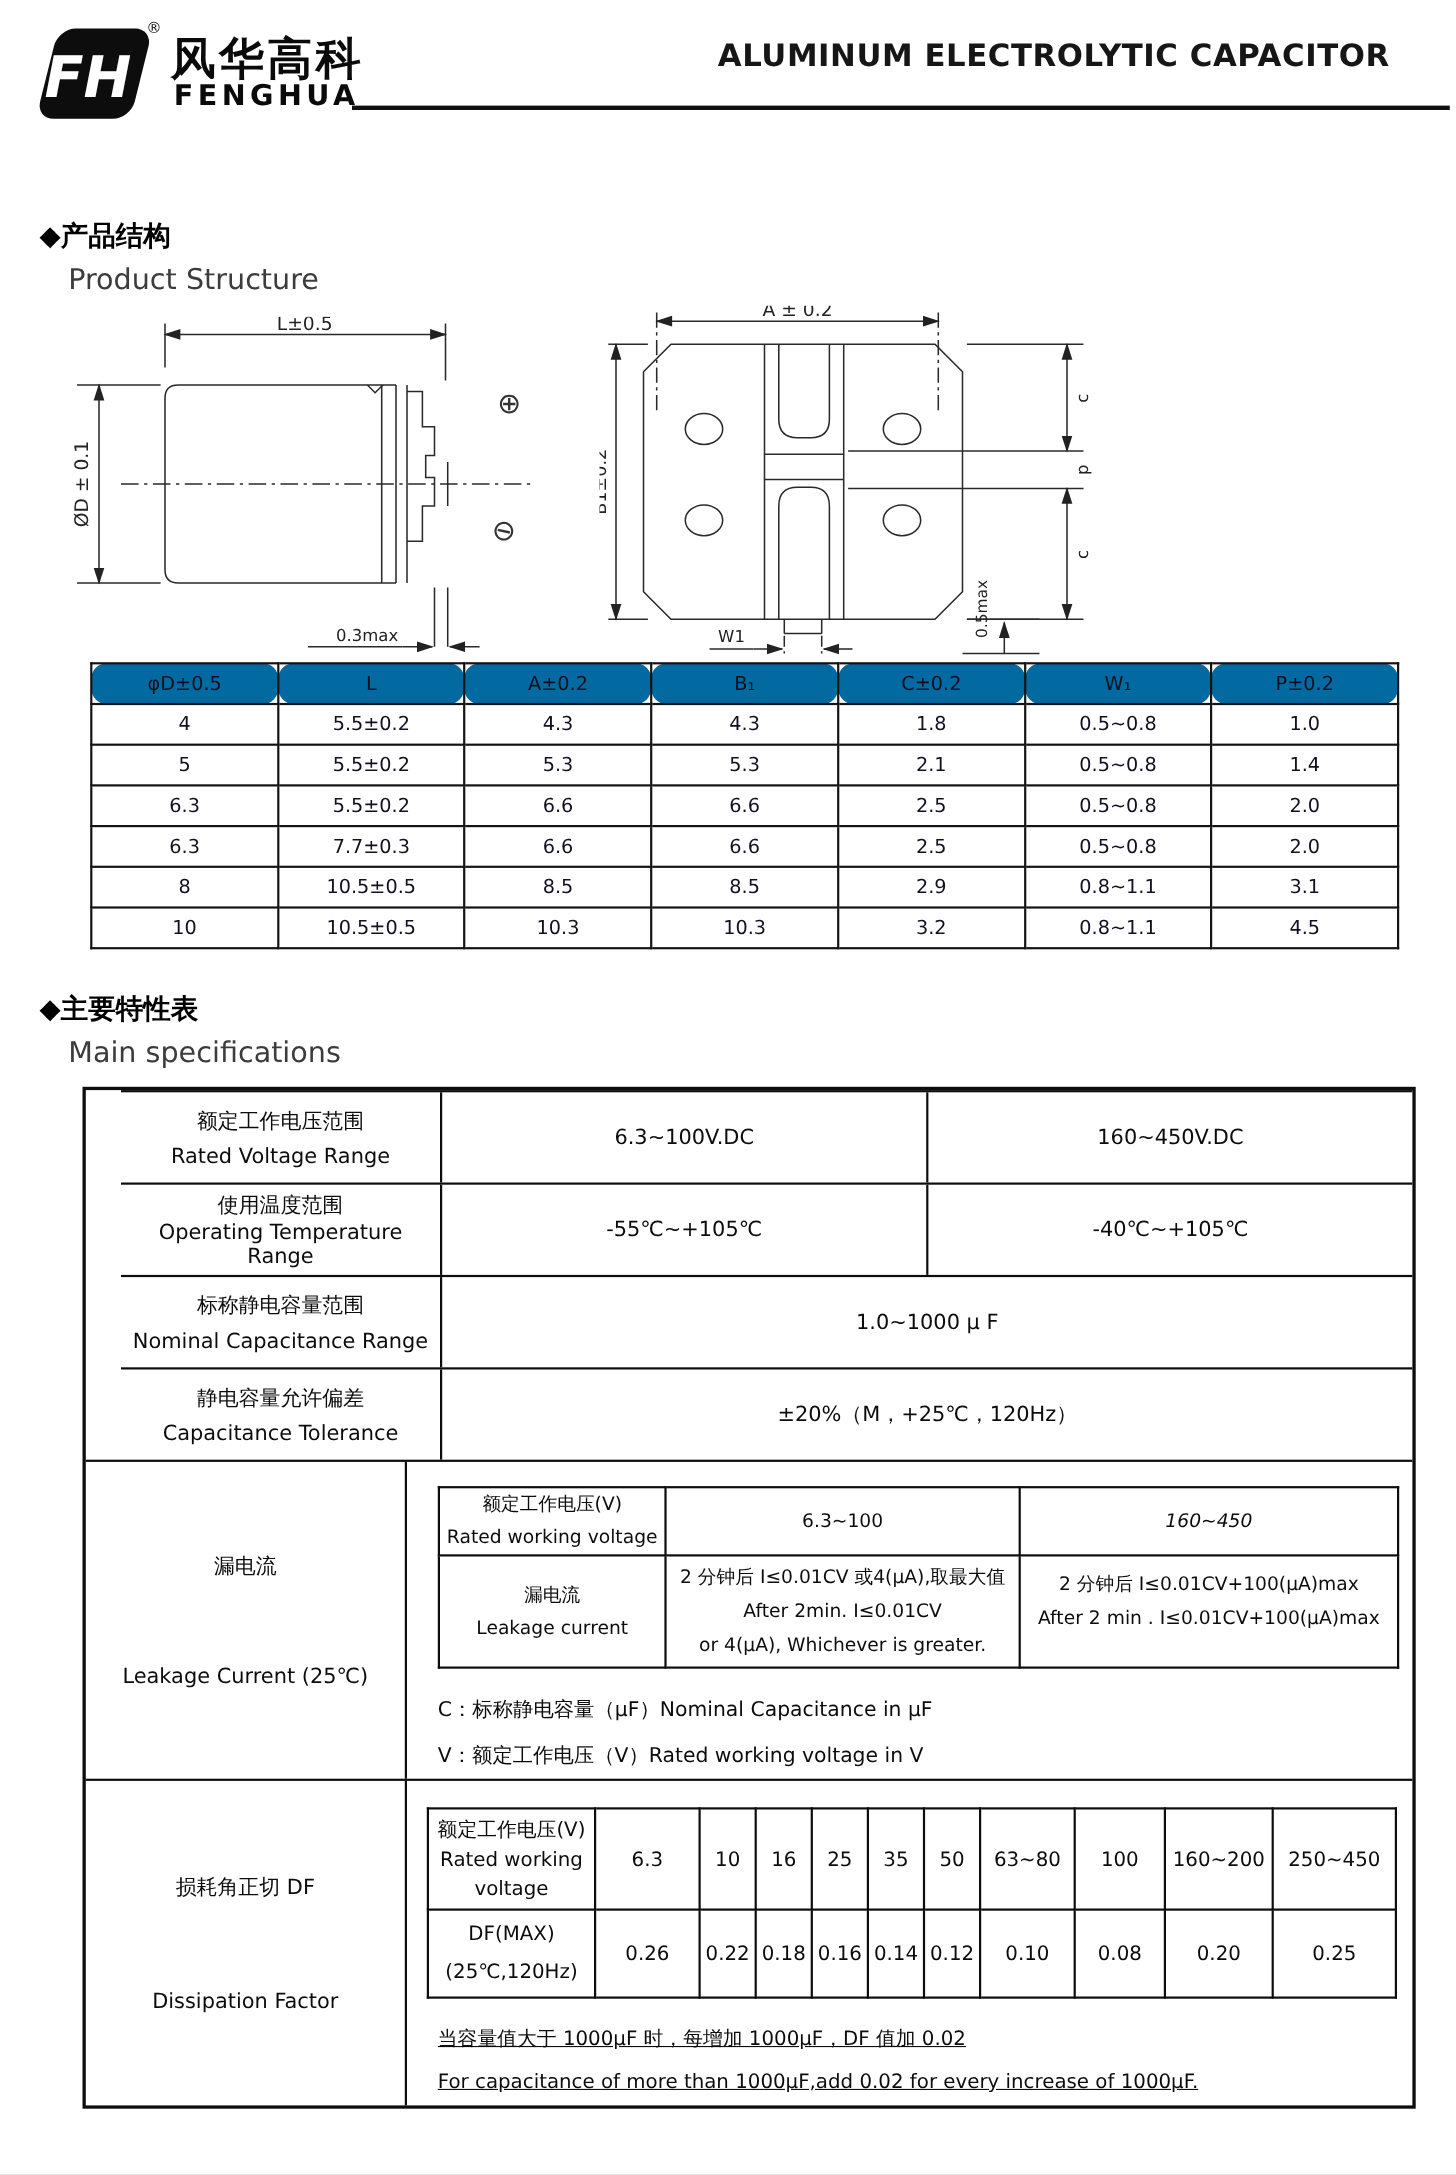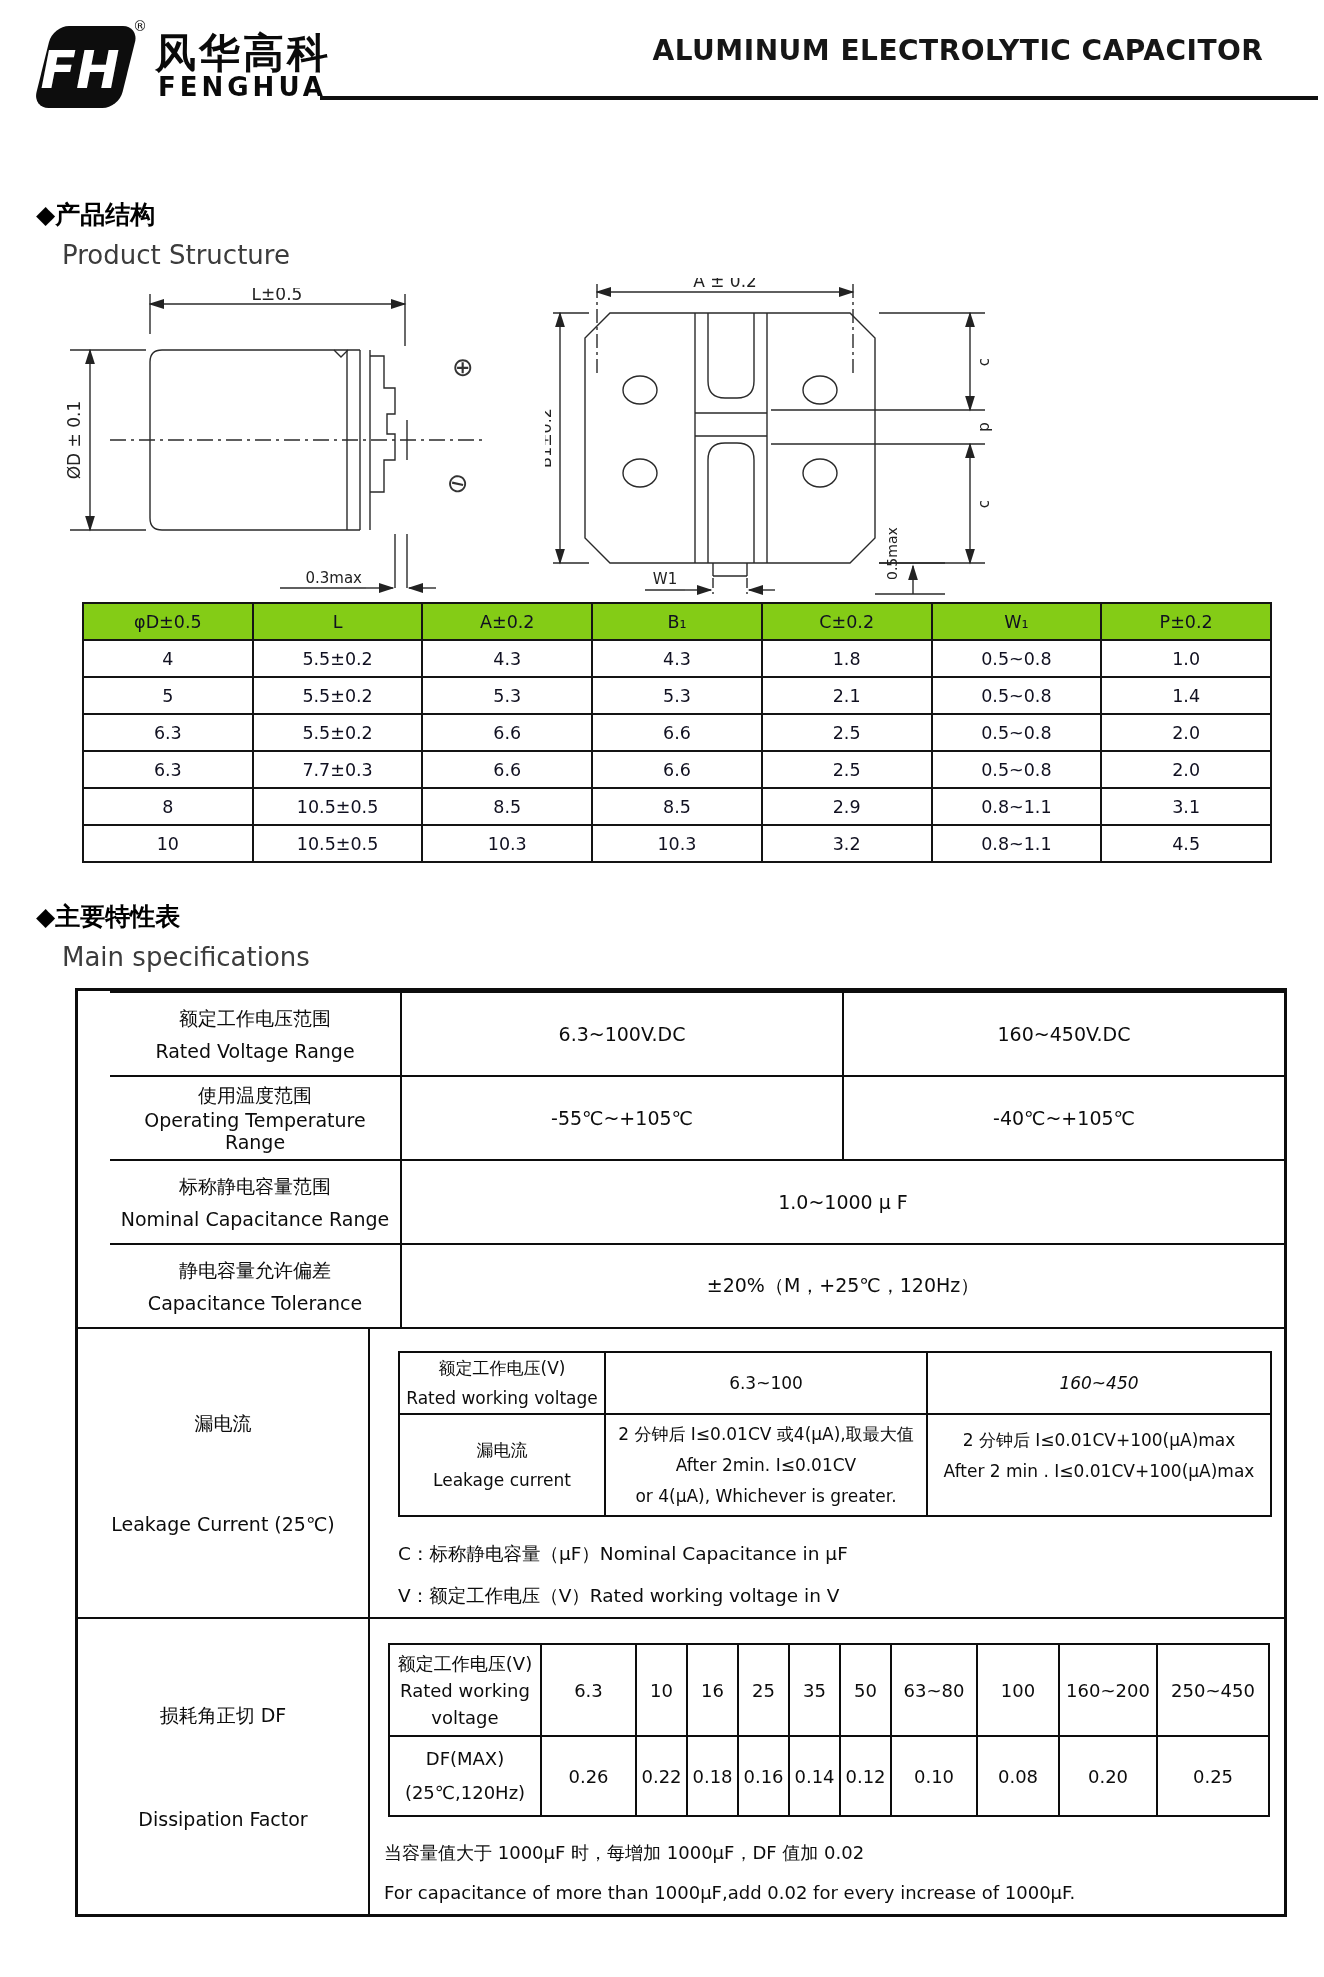--- a/index.html
+++ b/index.html
@@ -19,21 +19,21 @@
   .sec-head-en { position:absolute; font-size:26px; color:#3c3c3c; }
 
   
   .drawing { position:absolute; }
   .drawing text { font-family:"DejaVu Sans","Liberation Sans",sans-serif; fill:#222; }
   .polarity { position:absolute; font-size:26px; color:#333; }
 
   
   .dim-table { position:absolute; left:82px; top:602px; width:1190px; border-collapse:collapse; table-layout:fixed; }
   .dim-table td { border:2px solid #141414; height:37px; text-align:center; font-size:17.5px; color:#101020; }
-  .dim-table tr.hd td { background:#84cc16; }
+  .dim-table tr.hd td { background:#0369a1;border-radius:14px; }
 
   
   .spec-table { position:absolute; left:75px; top:988px; width:1212px; border:3px solid #0d0d0d; background:#fff; }
   .srow { display:flex; border-top:2.5px solid #0d0d0d; }
   .srow.first { border-top:none; }
   .slabel { width:292px; flex:0 0 292px; border-right:2.5px solid #0d0d0d; display:flex; flex-direction:column; justify-content:space-evenly; align-items:center; text-align:center; font-size:19px; padding:6px 8px; color:#0c0c0c; }
   .sval { flex:1; display:flex; align-items:center; justify-content:center; font-size:19px; color:#0c0c0c; }
   .sval + .sval { border-left:2.5px solid #0d0d0d; }
   .h48 { height:48px; } .h84 { height:84px;margin-left:32px; } .h290 { height:290px; } .h297 { height:297px; }
   .free { flex:1; position:relative; }
@@ -379,21 +379,21 @@
             <td>0.16</td>
             <td>0.14</td>
             <td>0.12</td>
             <td>0.10</td>
             <td>0.08</td>
             <td>0.20</td>
             <td>0.25</td>
           </tr>
         </tbody>
           </table>
-        <div class="notes" style="margin-left:14px; font-size:18px;">
+        <div class="notes" style="font-size:18px;text-decoration:underline;">
           <div>当容量值大于 1000μF 时，每增加 1000μF，DF 值加 0.02</div>
           <div>For capacitance of more than 1000μF,add 0.02 for every increase of 1000μF.</div>
         </div>
       </div>
     </div>
 
   </div>
 </div>
 
 </body></html>

